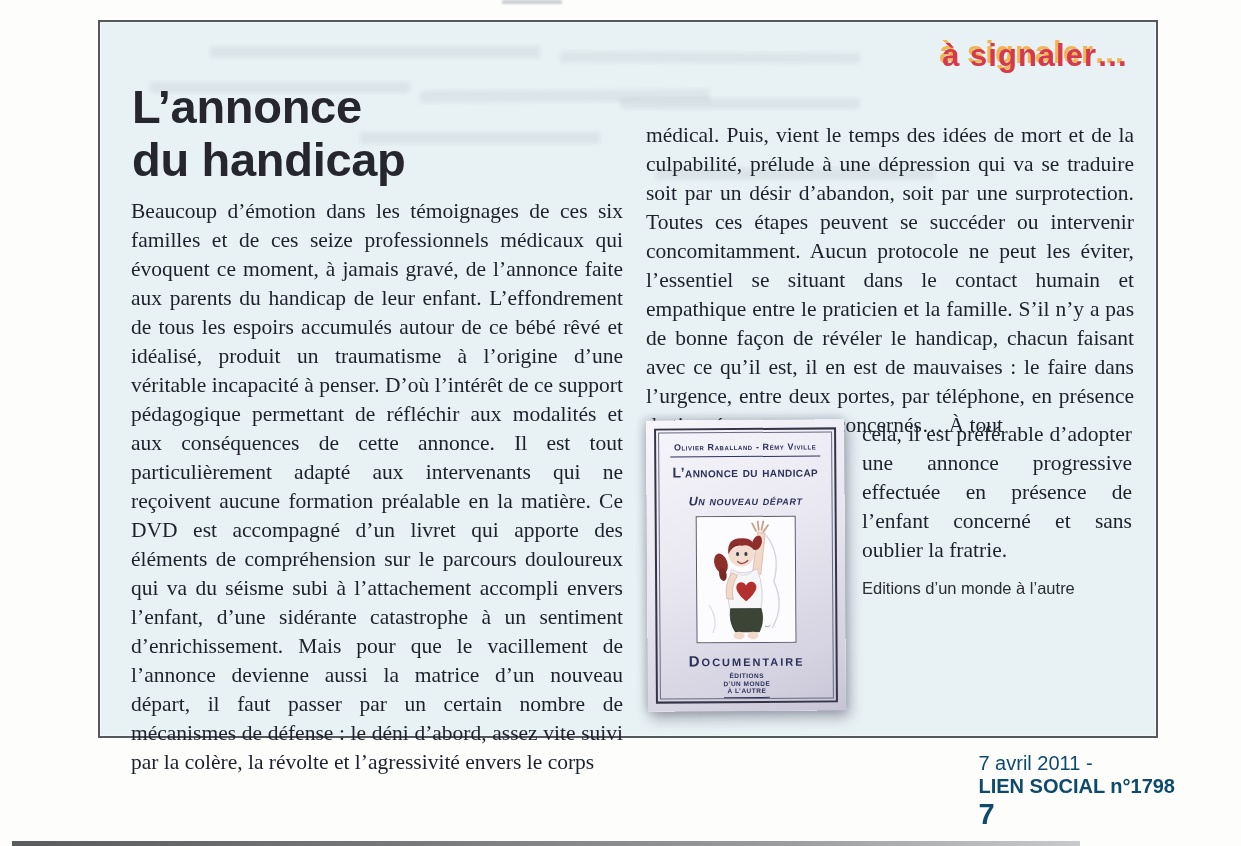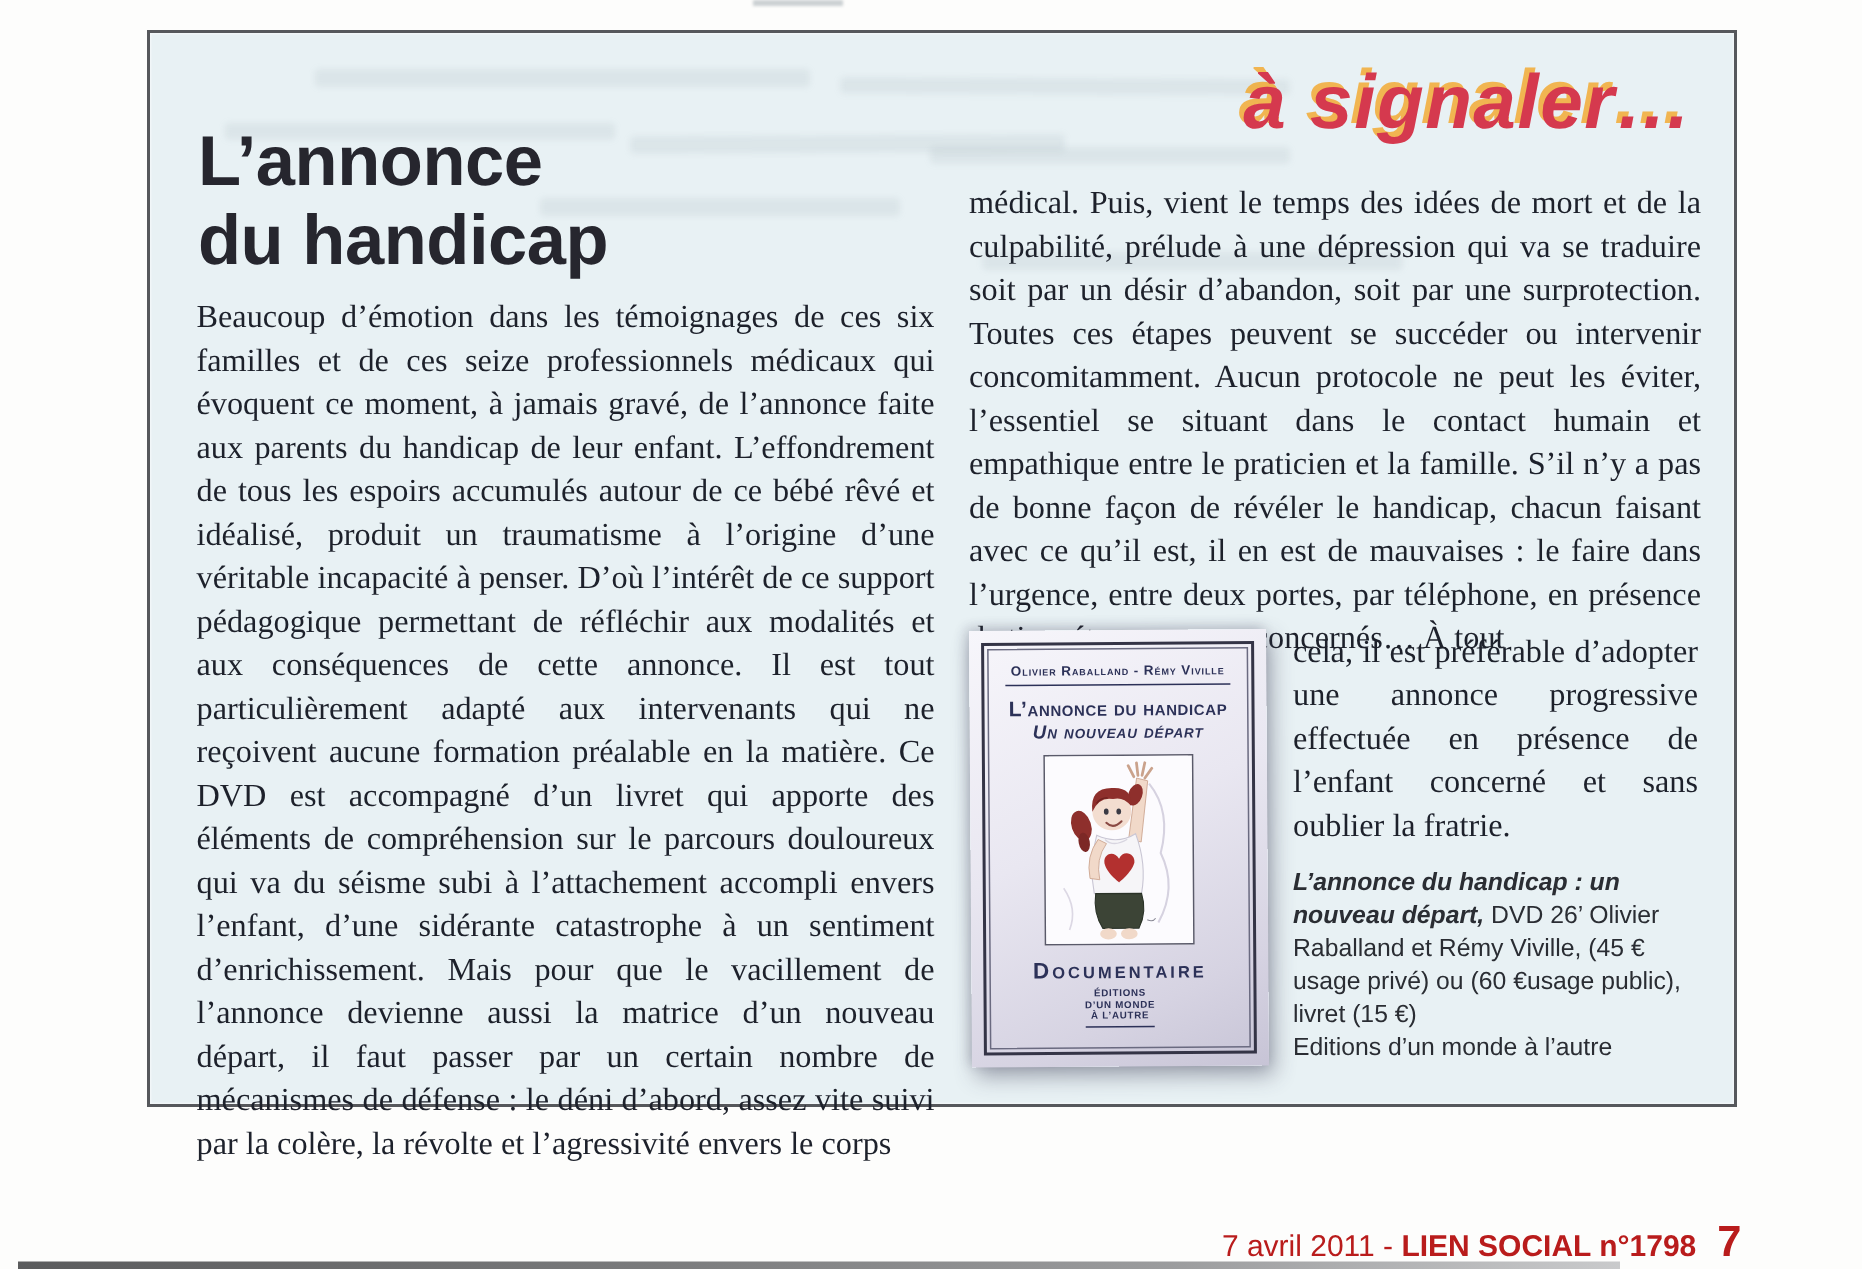--- a/index.html
+++ b/index.html
@@ -19,25 +19,24 @@
   }
 
   
   .ghost {
     position:absolute; background:rgba(122,134,148,.11);
     filter:blur(2px); border-radius:3px; pointer-events:none;
   }
 
   .flag {
     position:absolute; top:38px; right:112px;
-    font-size:51px; font-weight:600; letter-spacing:1px;
+    font-size:31px; font-weight:600; letter-spacing:1px;
     color:#d5394e;
     text-shadow:-3px -3px 0 rgba(243,166,40,.8);
     white-space:nowrap;
-    font-style:italic;
   }
 
   .title {
     position:absolute; left:132px; top:80px;
     font-size:47px; line-height:53px; font-weight:600;
     color:#26262e; letter-spacing:-0.3px;
   }
 
   .serif {
     font-family:"Liberation Serif", serif;
@@ -69,21 +68,21 @@
     letter-spacing:.6px; width:94%;
     border-bottom:1px solid #2c3158; padding-bottom:4px; margin-top:3px;
     white-space:nowrap;
   }
   .cover-title {
     font-size:14px; font-weight:700; font-variant:small-caps;
     letter-spacing:.4px; margin-top:7px; white-space:nowrap;
   }
   .cover-subtitle {
     font-size:12.5px; font-weight:700; font-style:italic;
-    font-variant:small-caps; letter-spacing:.6px; margin-top:1px;
+    font-variant:small-caps; letter-spacing:.6px; margin-top:14px;
     white-space:nowrap;
   }
   .cover-art {
     width:100px; height:127px; border:1px solid #5a5a6a;
     background:#fcfbfe; margin-top:8px; flex:none;
   }
   .cover-genre {
     font-size:15px; font-weight:700; font-variant:small-caps;
     letter-spacing:2px; margin-top:9px; white-space:nowrap;
   }
@@ -96,23 +95,23 @@
   
   .caption {
     position:absolute; left:862px; top:577px; width:276px;
     font-size:16.5px; line-height:22px; color:#2a2d33;
   }
   .caption-title { font-weight:700; font-style:italic; }
   .caption-line { margin:0; }
 
   
   .footer {
-    position:absolute; top:812px; right:80px;
-    display:flex; align-items:baseline; color:#b91c1c;
-    font-size:20px; white-space:pre;
+    position:absolute; top:752px; right:80px;
+    display:flex; align-items:baseline; color:#0c4a6e;
+    font-size:20px; white-space:pre;flex-direction:column;
   }
   .footer-journal { font-weight:700; }
   .footer-page { font-weight:700; font-size:29px; margin-left:14px; }
 
   
   .scan-bar {
     position:absolute; left:12px; bottom:0; width:1068px; height:5px;
     background:linear-gradient(90deg,#3e3f41 0%,#636466 40%,#8a8b8d 72%,#c0c1c3 100%);
     opacity:.85;
   }
@@ -190,21 +189,20 @@
       <div class="cover-publisher">
         <div>Éditions</div>
         <div>d’un monde</div>
         <div>à l’autre</div>
       </div>
     </div>
   </div>
 </div>
 
 <div class="caption">
-  <p class="caption-line"><span class="caption-title">L’annonce du handicap : un nouveau départ,</span><span> DVD 26’ Olivier Raballand et Rémy Viville, (45 € usage privé) ou (60 €usage public), livret (15 €)</span></p>
   <div>Editions d’un monde à l’autre</div>
 </div>
 
 <div class="footer">
   <span>7 avril 2011 - </span><span class="footer-journal">LIEN SOCIAL n°1798</span><span class="footer-page">7</span>
 </div>
 
 <div class="scan-bar"></div>
 
 </body></html>

